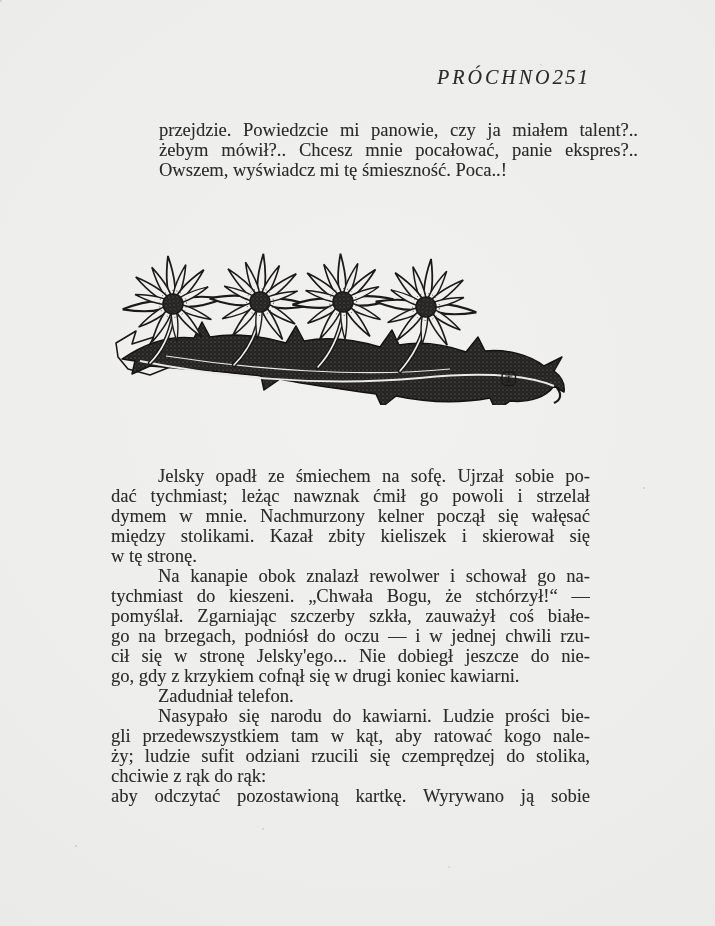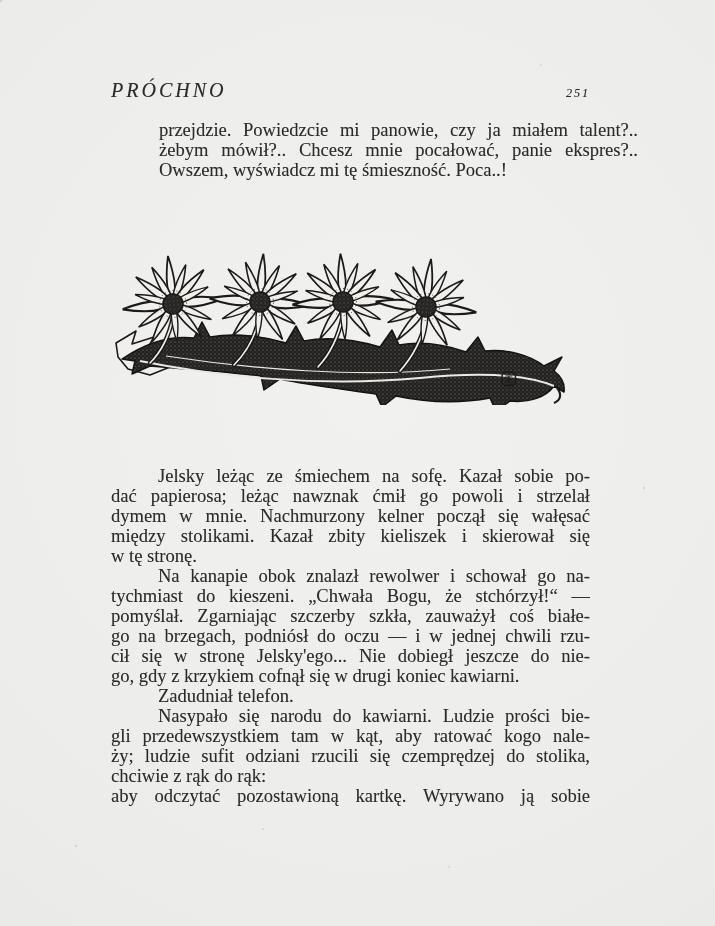--- a/index.html
+++ b/index.html
@@ -4,29 +4,29 @@
 <style>
   html,body{margin:0;padding:0;}
   body{
     width:715px;height:926px;position:relative;overflow:hidden;
     font-family:"Liberation Serif","DejaVu Serif",serif;
     color:var(--ink,#2c2b28);
     background:radial-gradient(130% 105% at 52% 42%, #f1f1ef 0%, #ececea 55%, #e4e4e2 100%);
   }
   .scan-page{position:absolute;inset:0;}
   .header{
-    position:absolute;left:111px;top:79px;width:479px;
-    display:flex;justify-content:space-between;align-items:baseline;
+    position:absolute;left:111px;top:65px;width:479px;
+    display:flex;justify-content:flex-end;align-items:baseline;
   }
   .running-title{
     font-style:italic;font-size:20px;letter-spacing:3px;
     text-shadow:0.3px 0.3px 0 rgba(44,43,40,0.35);
   }
   .page-number{
-    font-style:italic;font-size:12px;letter-spacing:2px;
+    font-style:italic;font-size:21px;letter-spacing:2px;
     text-shadow:0.3px 0.3px 0 rgba(44,43,40,0.35);
   }
   .text-block{position:absolute;left:111px;width:479px;}
   #block-top{top:120px;margin-left:48px;}
   #block-bottom{top:466px;}
   .line{
     height:20px;line-height:20px;font-size:18.5px;
     text-align:justify;text-align-last:justify;
     overflow:hidden;
     text-shadow:0.25px 0.25px 0 rgba(44,43,40,0.30);
@@ -121,22 +121,22 @@
     </g>
 
     <g transform="translate(392 127)" fill="none" stroke="#1b1a18">
       <rect x="0" y="0" width="13.5" height="13.5" rx="4.5" stroke-width="1.5"></rect>
       <path d="M3.2 4 H10.3 M3.2 7 H10.3 M3.2 10 H10.3 M6.75 4 V10" stroke-width="1.2"></path>
     </g>
   </svg>
 
   <div class="text-block" id="block-bottom">
       <div class="para">
-        <div class="line ind">Jelsky leżąc ze śmiechem na sofę. Kazał sobie po-</div>
-        <div class="line">dać papierosa; leżąc nawznak ćmił go powoli i strzelał</div>
+        <div class="line ind">Jelsky opadł ze śmiechem na sofę. Ujrzał sobie po-</div>
+        <div class="line">dać tychmiast; leżąc nawznak ćmił go powoli i strzelał</div>
         <div class="line">dymem w mnie. Nachmurzony kelner począł się wałęsać</div>
         <div class="line">między stolikami. Kazał zbity kieliszek i skierował się</div>
         <div class="line last">w tę stronę.</div>
       </div>
       <div class="para">
         <div class="line ind">Na kanapie obok znalazł rewolwer i schował go na-</div>
         <div class="line">tychmiast do kieszeni. „Chwała Bogu, że stchórzył!“ —</div>
         <div class="line">pomyślał. Zgarniając szczerby szkła, zauważył coś białe-</div>
         <div class="line">go na brzegach, podniósł do oczu — i w jednej chwili rzu-</div>
         <div class="line">cił się w stronę Jelsky'ego... Nie dobiegł jeszcze do nie-</div>

